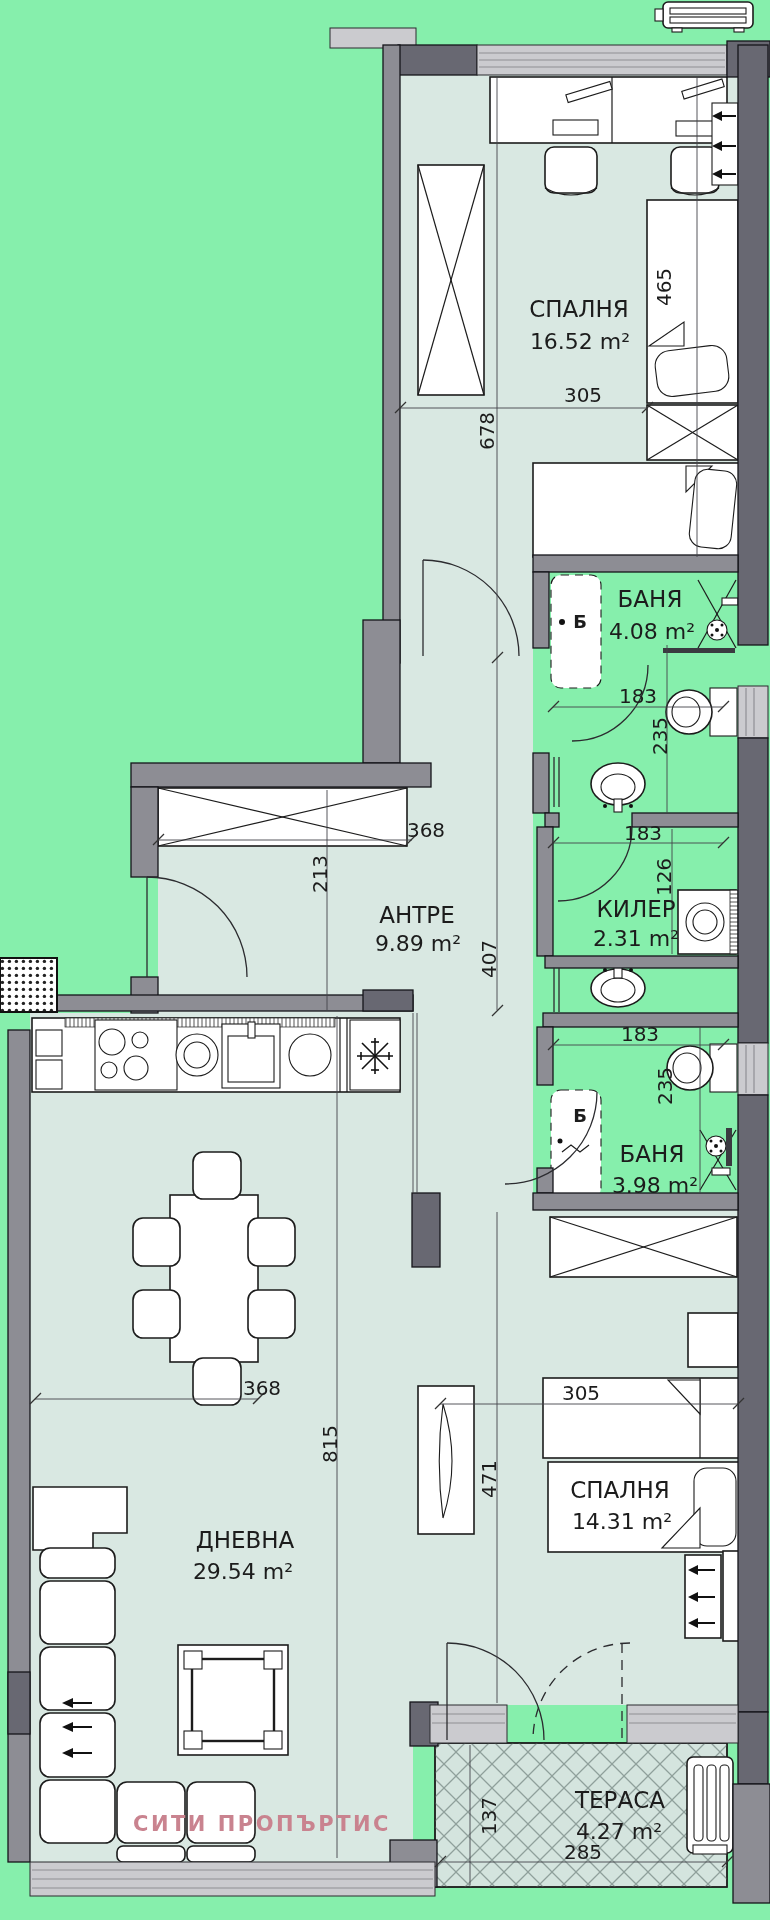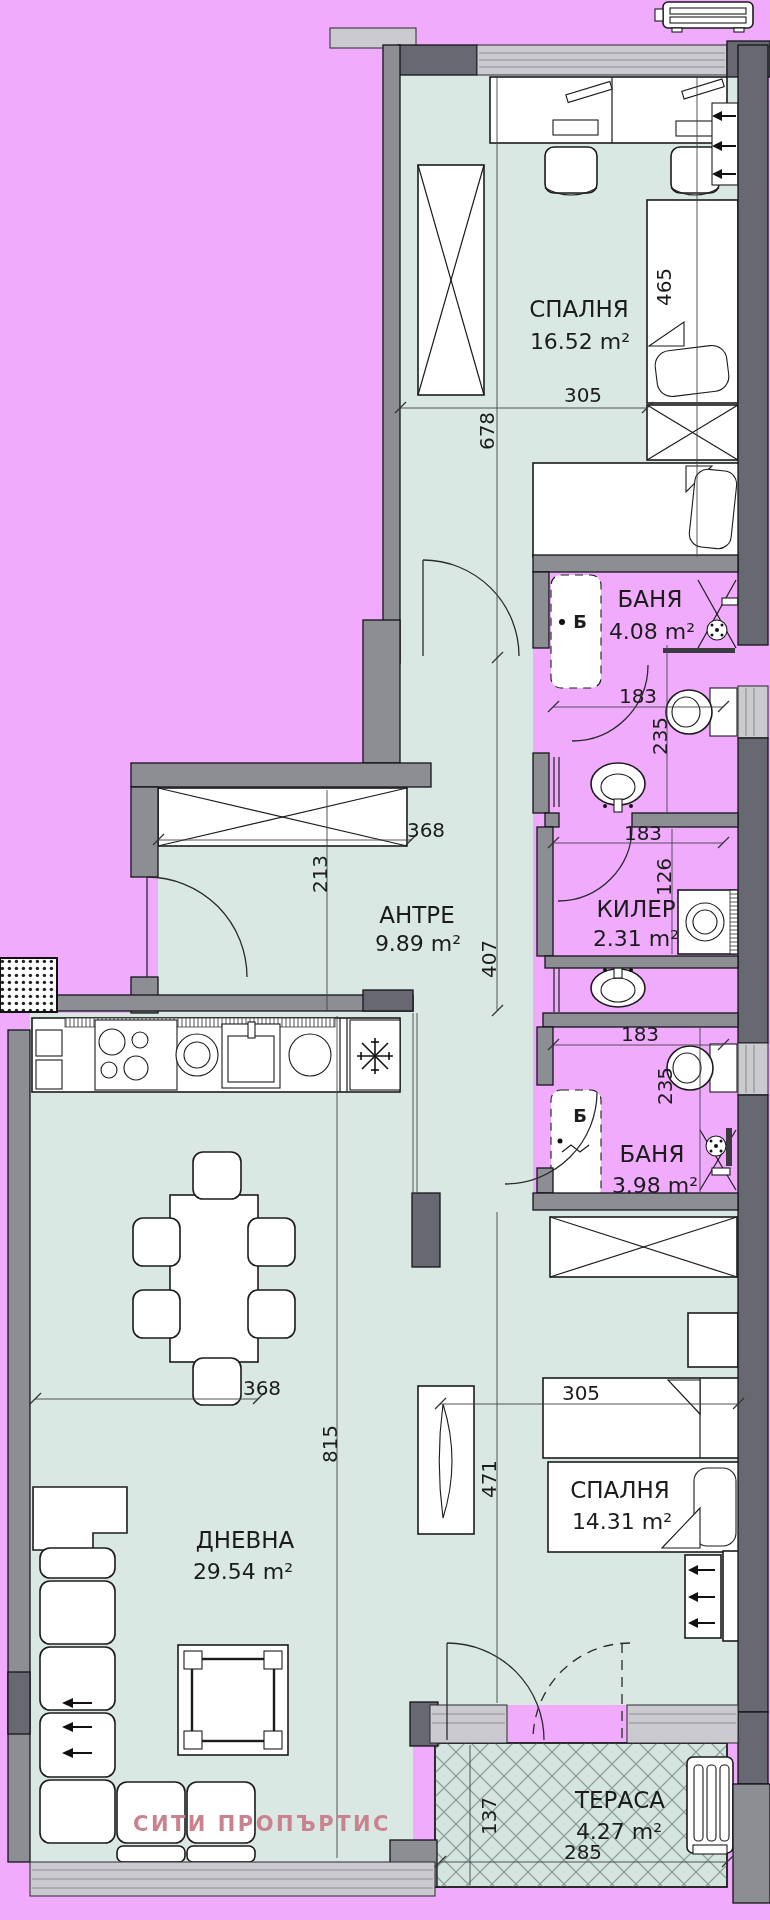--- a/index.html
+++ b/index.html
@@ -1,16 +1,16 @@
 <!DOCTYPE html>
 <html><head>
 <meta charset="utf-8">
 <style>
   html,body{margin:0;padding:0;background:#ffffff;}
-  .page{width:770px;height:1920px;position:relative;background:#f0abfc;overflow:hidden;}
+  .page{width:770px;height:1920px;position:relative;background:#86efac;overflow:hidden;}
   svg{display:block;}
   .mint{fill:#d9e8e2;}
   .hatchbase{fill:#d4e4de;stroke:#1c1c1c;stroke-width:1.4;}
   .wallm{fill:#8d8d94;stroke:#15151a;stroke-width:1.3;}
   .walld{fill:#686872;stroke:#15151a;stroke-width:1.3;}
   .win{fill:#cbcbcf;stroke:#2a2a2e;stroke-width:1;}
   .winln{stroke:#8f8f94;stroke-width:1.2;fill:none;}
   .furn{fill:#ffffff;stroke:#1c1c1c;stroke-width:1.6;}
   .furn2{fill:#ffffff;stroke:#1c1c1c;stroke-width:1.1;}
   .ln{stroke:#1c1c1c;stroke-width:1.2;fill:none;}

